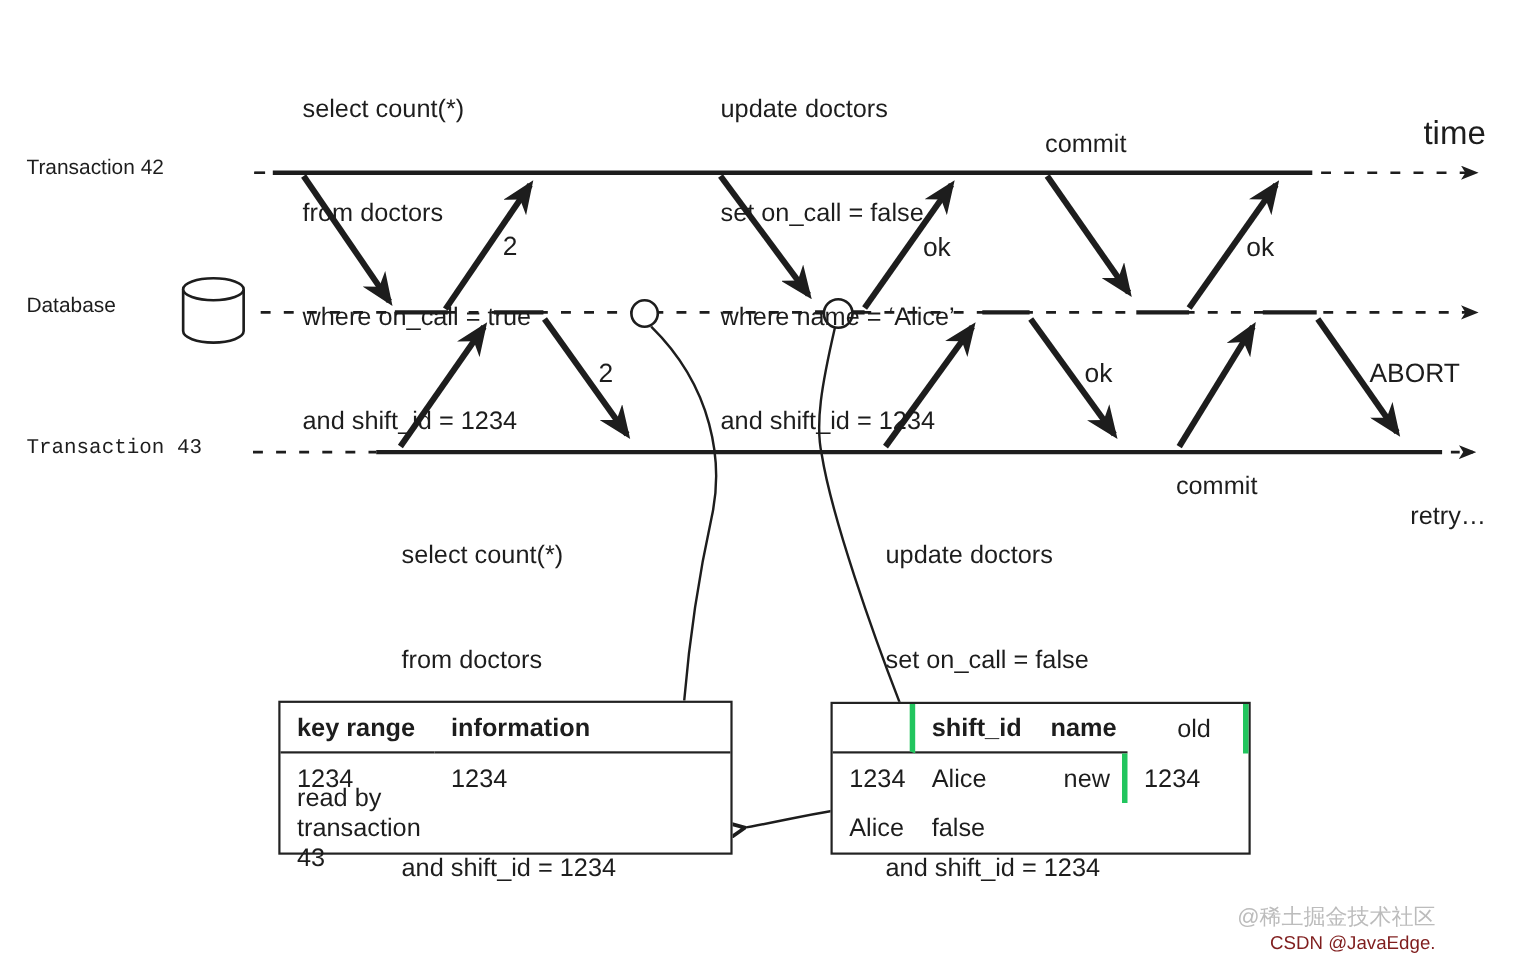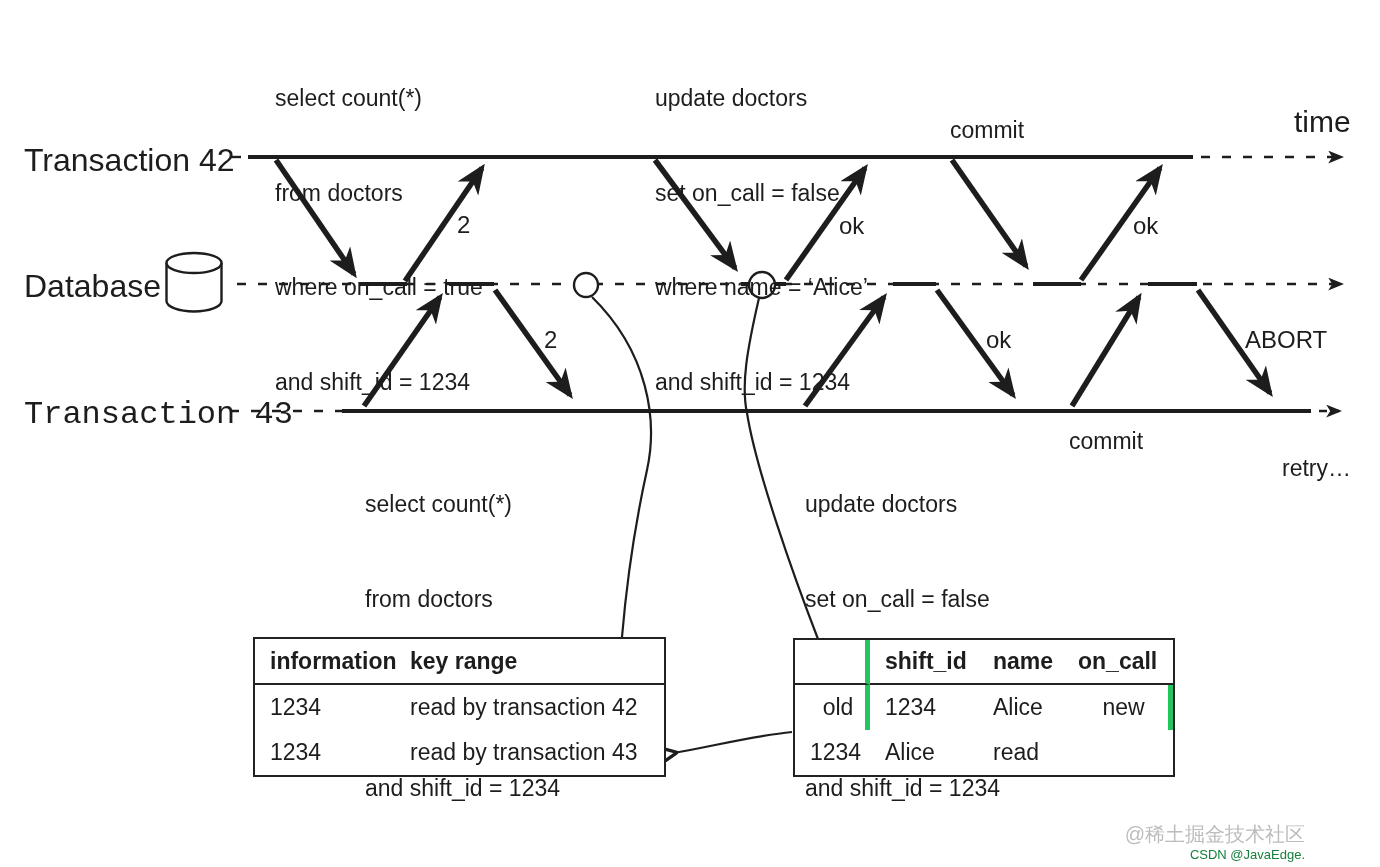--- a/index.html
+++ b/index.html
@@ -2,39 +2,39 @@
 <html><head>
 <meta charset="utf-8">
 <style>
   html,body{margin:0;padding:0;background:#ffffff;}
   .stage{
     position:relative;width:1380px;height:867px;background:#ffffff;
     font-family:"Liberation Sans", sans-serif;color:#1d1d1d;overflow:hidden;
   }
   .stage svg{position:absolute;left:0;top:0;}
   .abs{position:absolute;white-space:pre;}
-  .lane-label{font-size:32px;}
+  .lane-label{font-size:19px;}
   .sql{font-size:23px;line-height:31.5px;}
   .result{font-size:24px;}
   .op{font-size:23px;}
   .time{font-size:30px;}
   .caption{font-size:27px;line-height:38px;}
   .tbl{position:absolute;border:2px solid #222;background:#fff;display:grid;font-size:23px;}
   .tbl .cell{display:flex;align-items:center;padding-left:15px;}
   .tbl .hdr{font-weight:bold;}
   .lock-table{left:253px;top:637px;width:409px;height:136px;
     grid-template-columns:140px 1fr;grid-template-rows:46px 45px 45px;}
   .lock-table .hrow{border-bottom:2px solid #222;}
-  .update-table{left:793px;top:638px;width:378px;height:135px;
+  .update-table{left:755px;top:638px;width:378px;height:135px;
     grid-template-columns:75px 108px 85px 110px;grid-template-rows:45px 45px 45px;}
   .update-table .hrow{border-bottom:2px solid #222;}
   .update-table .c1{border-right:5px solid #22c55e;justify-content:center;padding-left:16px;font-weight:normal;}
   .watermark{position:absolute;left:1020px;top:822px;width:285px;text-align:right;color:#bcbcbc;line-height:1.25;}
   .watermark .w1{font-size:20px;}
-  .watermark .w2{font-size:13px;color:#15803d;}
+  .watermark .w2{font-size:17px;color:#7f1d1d;}
 </style>
 </head>
 <body>
 
 <div class="stage">
 
   <svg width="1380" height="867" viewBox="0 0 1380 867">
     <defs>
       <marker id="mBig" viewBox="0 0 12 10" refX="10" refY="5" markerWidth="30" markerHeight="25" markerUnits="userSpaceOnUse" orient="auto">
         <path d="M0,0 L12,5 L0,10 L3.5,5 Z" fill="#1d1d1d"></path>
@@ -133,40 +133,38 @@
   <div class="abs op" style="left:1282px;top:455px;">retry…</div>
 
   <div class="abs result" style="left:457px;top:211px;">2</div>
   <div class="abs result" style="left:839px;top:212px;">ok</div>
   <div class="abs result" style="left:1133px;top:212px;">ok</div>
   <div class="abs result" style="left:544px;top:326px;">2</div>
   <div class="abs result" style="left:986px;top:326px;">ok</div>
   <div class="abs result" style="left:1245px;top:326px;">ABORT</div>
 
   <div class="tbl lock-table">
+    <div class="cell hdr hrow">key range</div>
     <div class="cell hdr hrow">information</div>
-    <div class="cell hdr hrow">key range</div>
     <div class="cell">1234</div>
-    <div class="cell">read by transaction 42</div>
     <div class="cell">1234</div>
     <div class="cell">read by transaction 43</div>
   </div>
 
   <div class="tbl update-table">
     <div class="cell c1 hrow"></div>
     <div class="cell hdr hrow">shift_id</div>
     <div class="cell hdr hrow">name</div>
-    <div class="cell hdr hrow">on_call</div>
     <div class="cell c1">old</div>
     <div class="cell">1234</div>
     <div class="cell">Alice</div>
     <div class="cell c1">new</div>
     <div class="cell">1234</div>
     <div class="cell">Alice</div>
-    <div class="cell">read</div>
+    <div class="cell">false</div>
   </div>
 
   <div class="abs caption" style="left:268px;top:792px;">
     
     
   </div>
   <div class="abs caption" style="left:805px;top:792px;">
     
     
   </div>

